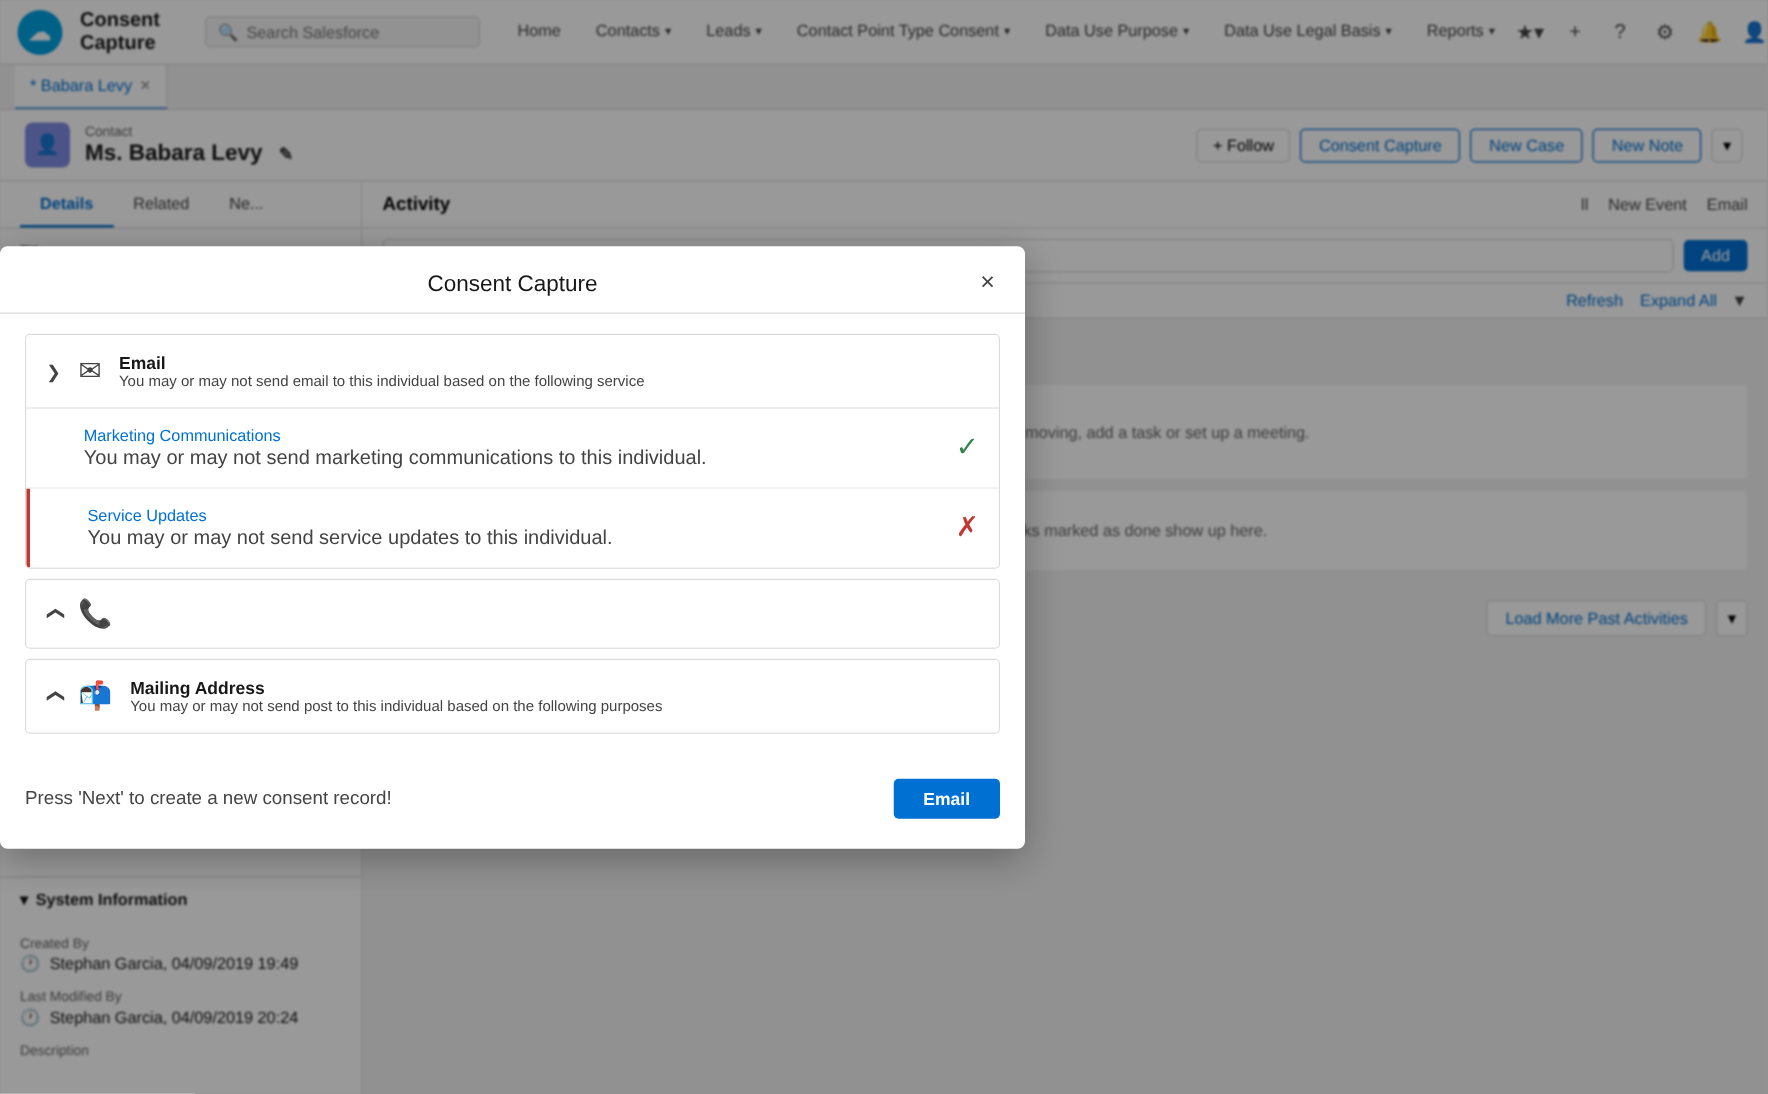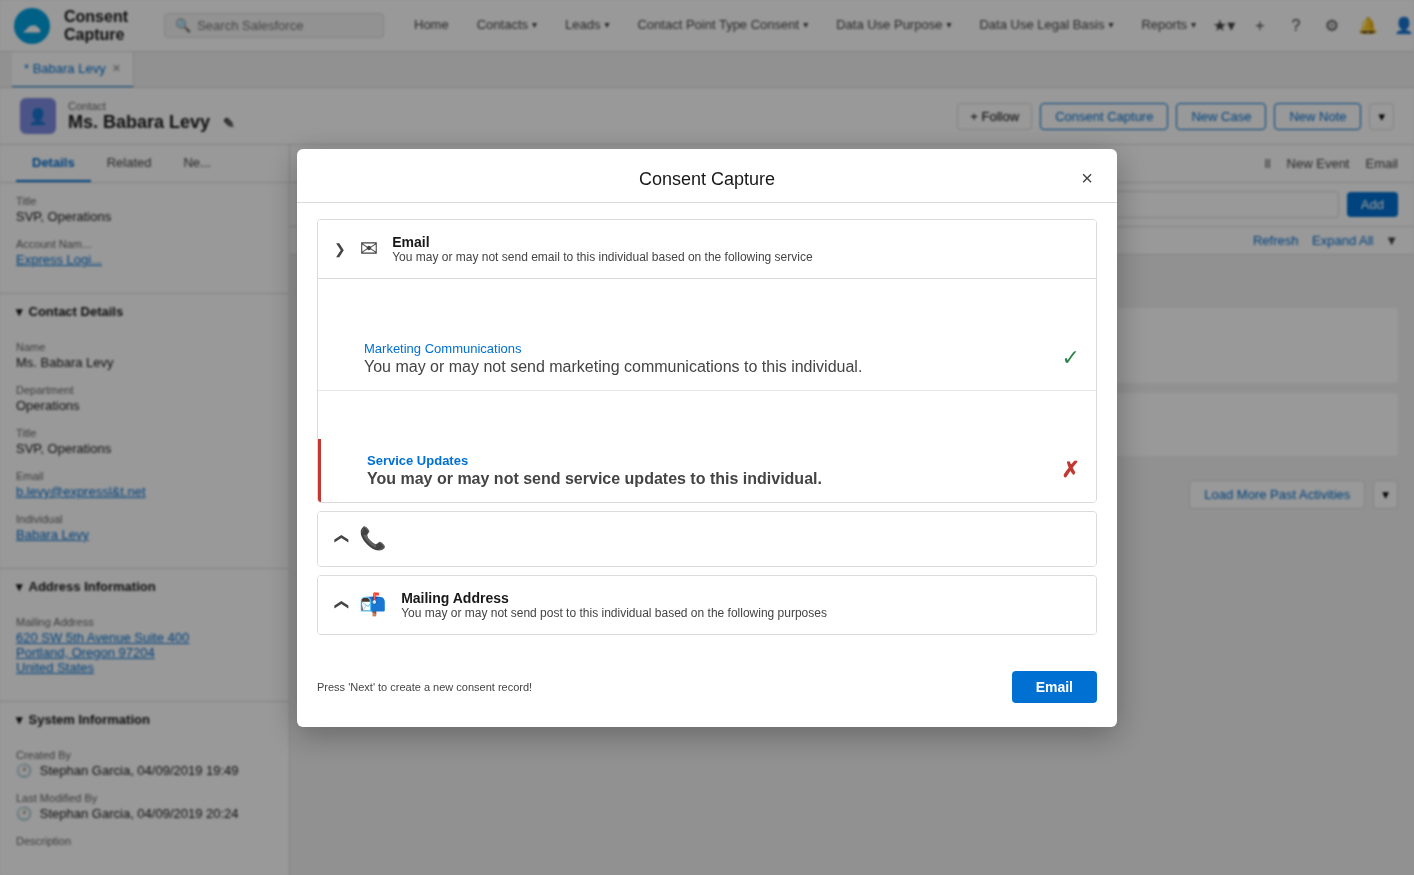--- a/index.html
+++ b/index.html
@@ -155,21 +155,21 @@
     }
     .btn-load-more {
       padding: 6px 14px; background: #fff; border: 1px solid #dddbda;
       border-radius: 4px; cursor: pointer; font-size: 13px; color: #0070d2;
     }
 
     
     .overlay {
       position: fixed; top: 0; left: 0; right: 0; bottom: 0;
       background: rgba(0,0,0,0.4); z-index: 100;
-      display: flex; align-items: center; justify-content: center;
+      display: flex; align-items: center; justify-content: flex-start;
     }
     .modal {
       background: #fff; border-radius: 6px; width: 820px; max-width: 95vw;
       box-shadow: 0 8px 32px rgba(0,0,0,0.3); position: relative;
       padding-bottom: 20px;
     }
     .modal-header {
       display: flex; align-items: center; justify-content: center;
       padding: 20px 40px 12px; border-bottom: 1px solid #dddbda; position: relative;
     }
@@ -196,33 +196,32 @@
     .consent-chevron.right { transform: rotate(-90deg); }
     .consent-icon { font-size: 22px; color: #444; }
     .consent-section-title { font-weight: 700; font-size: 14px; color: #181818; }
     .consent-section-desc { font-size: 12px; color: #444; }
 
     .consent-items { border-top: 1px solid #dddbda; }
     .consent-item {
       display: flex; align-items: center; justify-content: space-between;
       padding: 14px 16px 14px 46px; border-bottom: 1px solid #e8e8e8;
       background: #fff;
-      margin-top: 48px;
-    }
-    .consent-item:last-child { border-bottom: none; font-weight: bold; }
+    }
+    .consent-item:last-child { border-bottom: none; }
     .consent-item.denied { border-left: 3px solid #c23934; }
     .consent-item-info { flex: 1; }
     .consent-item-title { color: #0070d2; font-size: 13px; cursor: pointer; }
     .consent-item-desc { font-size: 16px; color: #444; margin-top: 2px; }
     .consent-status-icon { font-size: 22px; }
     .consent-status-icon.granted { color: #2e844a; }
     .consent-status-icon.denied { color: #c23934; }
 
     .modal-footer { padding: 12px 20px 4px; display: flex; align-items: center; justify-content: space-between; }
-    .modal-hint { font-size: 11px; color: #444; }
+    .modal-hint { font-size: 15px; color: #444; }
     .modal-actions { display: flex; gap: 8px; }
     .btn-next {
       padding: 8px 24px; background: #0070d2; color: #fff;
       border: none; border-radius: 4px; cursor: pointer; font-size: 14px; font-weight: 600;
     }
 
     
     .bg-content { filter: blur(1px); }
   </style>
 </head>

